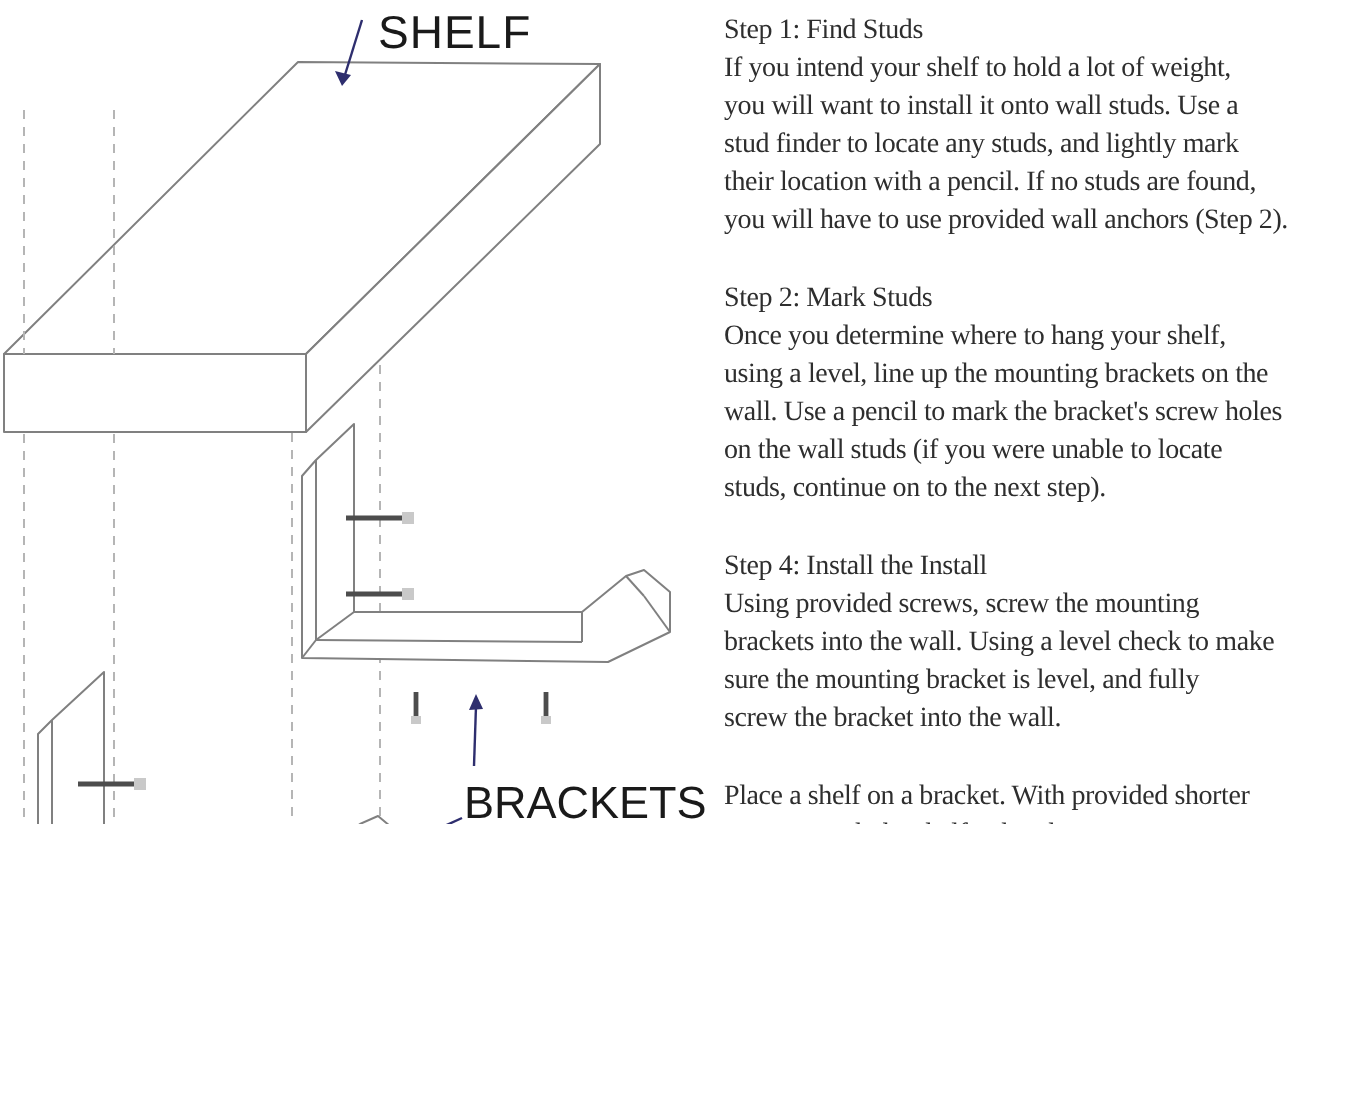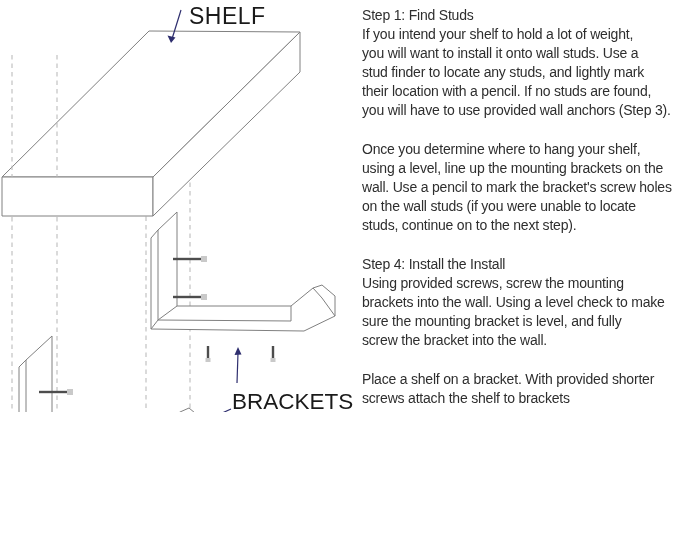--- a/index.html
+++ b/index.html
@@ -5,21 +5,21 @@
   html,body { margin:0; padding:0; background:#fff; }
   .page {
     position:relative; width:679px; height:412px; background:#ffffff;
     font-family:"Liberation Sans", sans-serif; overflow:hidden;
   }
   .diagram-svg { position:absolute; left:0; top:0; }
   .steps {
     position:absolute; left:362px; top:6px; width:315px;
     color:#2e2e2e; font-size:14px; line-height:19px; letter-spacing:-0.2px;
   }
-  .step { margin-bottom:20px; }
+  .step { margin-bottom:20px;font-family:Liberation Serif, serif; }
   .step-title, .step-body { white-space:pre; }
   svg text {
     font-family:"Liberation Sans", sans-serif;
     fill:#1a1a1a;
   }
   .lbl-shelf { font-size:23px; letter-spacing:0.5px; }
   .lbl-brackets { font-size:22.5px; }
   .lbl-studs { font-size:24px; letter-spacing:-0.5px; }
 </style>
 </head>
@@ -123,23 +123,24 @@
     <text x="32" y="553" class="lbl-studs">WALL STUDS</text>
   </svg>
 
   <div class="steps">
     <div class="step">
       <div class="step-title">Step 1: Find Studs</div>
       <div class="step-body">If you intend your shelf to hold a lot of weight,
 you will want to install it onto wall studs. Use a
 stud finder to locate any studs, and lightly mark
 their location with a pencil. If no studs are found,
-you will have to use provided wall anchors (Step 3).</div>
+you will have to use provided wall anchors (Step 2).</div>
     </div>
     <div class="step">
+      <div class="step-title">Step 2: Mark Studs</div>
       <div class="step-body">Once you determine where to hang your shelf,
 using a level, line up the mounting brackets on the
 wall. Use a pencil to mark the bracket's screw holes
 on the wall studs (if you were unable to locate
 studs, continue on to the next step).</div>
     </div>
     <div class="step">
     </div>
     <div class="step">
       <div class="step-title">Step 4: Install the Install</div>

